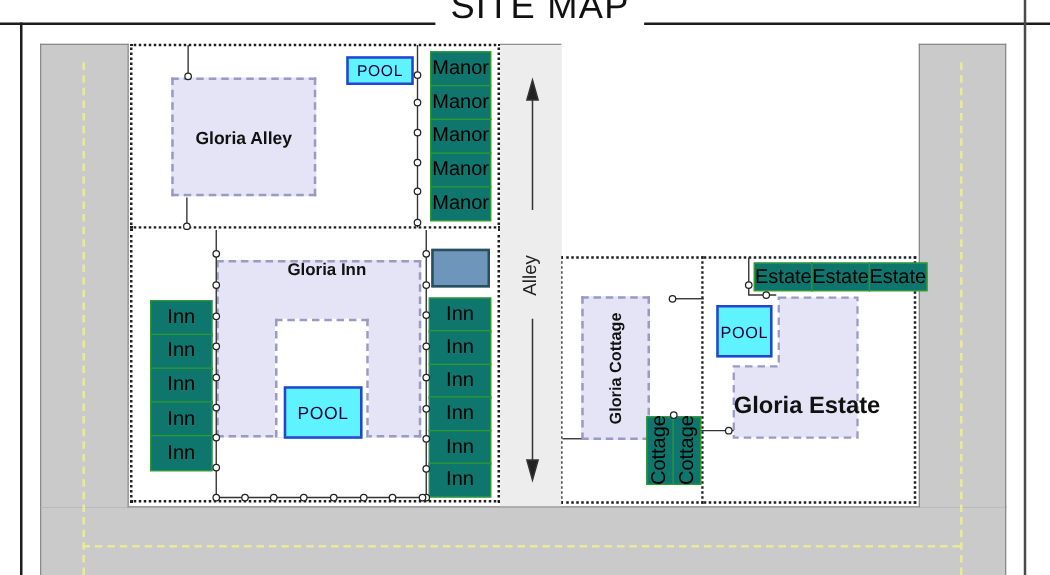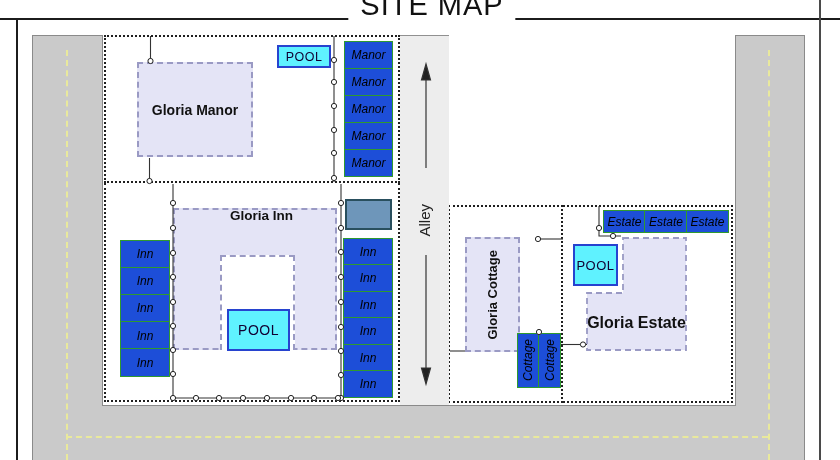--- a/index.html
+++ b/index.html
@@ -35,37 +35,37 @@
   .bldg-label{font-weight:bold;font-size:14px;color:#111;white-space:nowrap;}
   .notch{background:#fff;border:2px dashed #9a9ac4;border-bottom:none;z-index:2;}
   .inn-label{position:absolute;left:0;right:0;top:16px;text-align:center;
     font-weight:bold;font-size:13.5px;z-index:3;}
   
   .vtext{writing-mode:vertical-rl;transform:rotate(180deg);white-space:nowrap;}
   
   .units-col{display:flex;flex-direction:column;z-index:6;}
   .units-row{display:flex;flex-direction:row;z-index:6;}
   .unit{
-    flex:1;background:#1d4ed8;border:1.6px solid #2f9a2f;box-sizing:border-box;
-    display:flex;align-items:center;justify-content:center;
-    font-size:12px;color:#000;font-style:italic;
+    flex:1;background:#0f766e;border:1.6px solid #2f9a2f;box-sizing:border-box;
+    display:flex;align-items:center;justify-content:center;
+    font-size:16px;color:#000;
   }
   .units-col .unit + .unit{margin-top:-1.6px;}
   .units-row .unit + .unit{margin-left:-1.6px;}
   
   .pool{
     background:#5ff2ff;border:2px solid #2743cf;z-index:6;
     display:flex;align-items:center;justify-content:center;
     color:#103;font-size:14px;letter-spacing:0.5px;
   }
   .pool.small{font-size:12.5px;}
   
   .darkbox{background:#6e96ba;border:2.5px solid #294f5e;z-index:6;}
   .overlay{position:absolute;left:0;top:0;z-index:7;pointer-events:none;}
-  .estate-label{z-index:8;text-align:center;font-weight:bold;font-size:16px;white-space:nowrap;}
+  .estate-label{z-index:8;text-align:center;font-weight:bold;font-size:19px;white-space:nowrap;}
   .alley-label{
     display:flex;align-items:center;justify-content:center;
     font-size:15px;color:#222;z-index:2;
   }
 </style>
 </head>
 <body>
 
 <div class="page">
 
@@ -85,21 +85,21 @@
     <span class="vtext">Alley</span>
   </div>
   <div class="abs alley-edge" style="left:447.5px;top:35px;width:1px;height:171px;z-index:1;"></div>
 
   <div class="abs lot" style="left:104px;top:35px;width:296px;height:148px;"></div>
   <div class="abs lot no-top" style="left:104px;top:183px;width:296px;height:219px;"></div>
   <div class="abs lot" style="left:448px;top:205px;width:115px;height:198px;"></div>
   <div class="abs lot no-left" style="left:563px;top:205px;width:170px;height:198px;"></div>
 
   <div class="abs bldg" style="left:137px;top:62px;width:116px;height:95px;">
-    <span class="bldg-label">Gloria Manor</span>
+    <span class="bldg-label">Gloria Alley</span>
   </div>
 
   <div class="abs bldg" style="left:173px;top:208px;width:164px;height:142px;"></div>
   <div class="abs notch" style="left:220px;top:255px;width:75px;height:95px;"></div>
   <div class="abs inn-label" style="left:173px;top:208px;width:177px;">
     <span>Gloria Inn</span>
   </div>
 
   <div class="abs bldg" style="left:465px;top:237px;width:55px;height:115px;">
     <span class="bldg-label vtext" style="font-size:13px;">Gloria Cottage</span>

